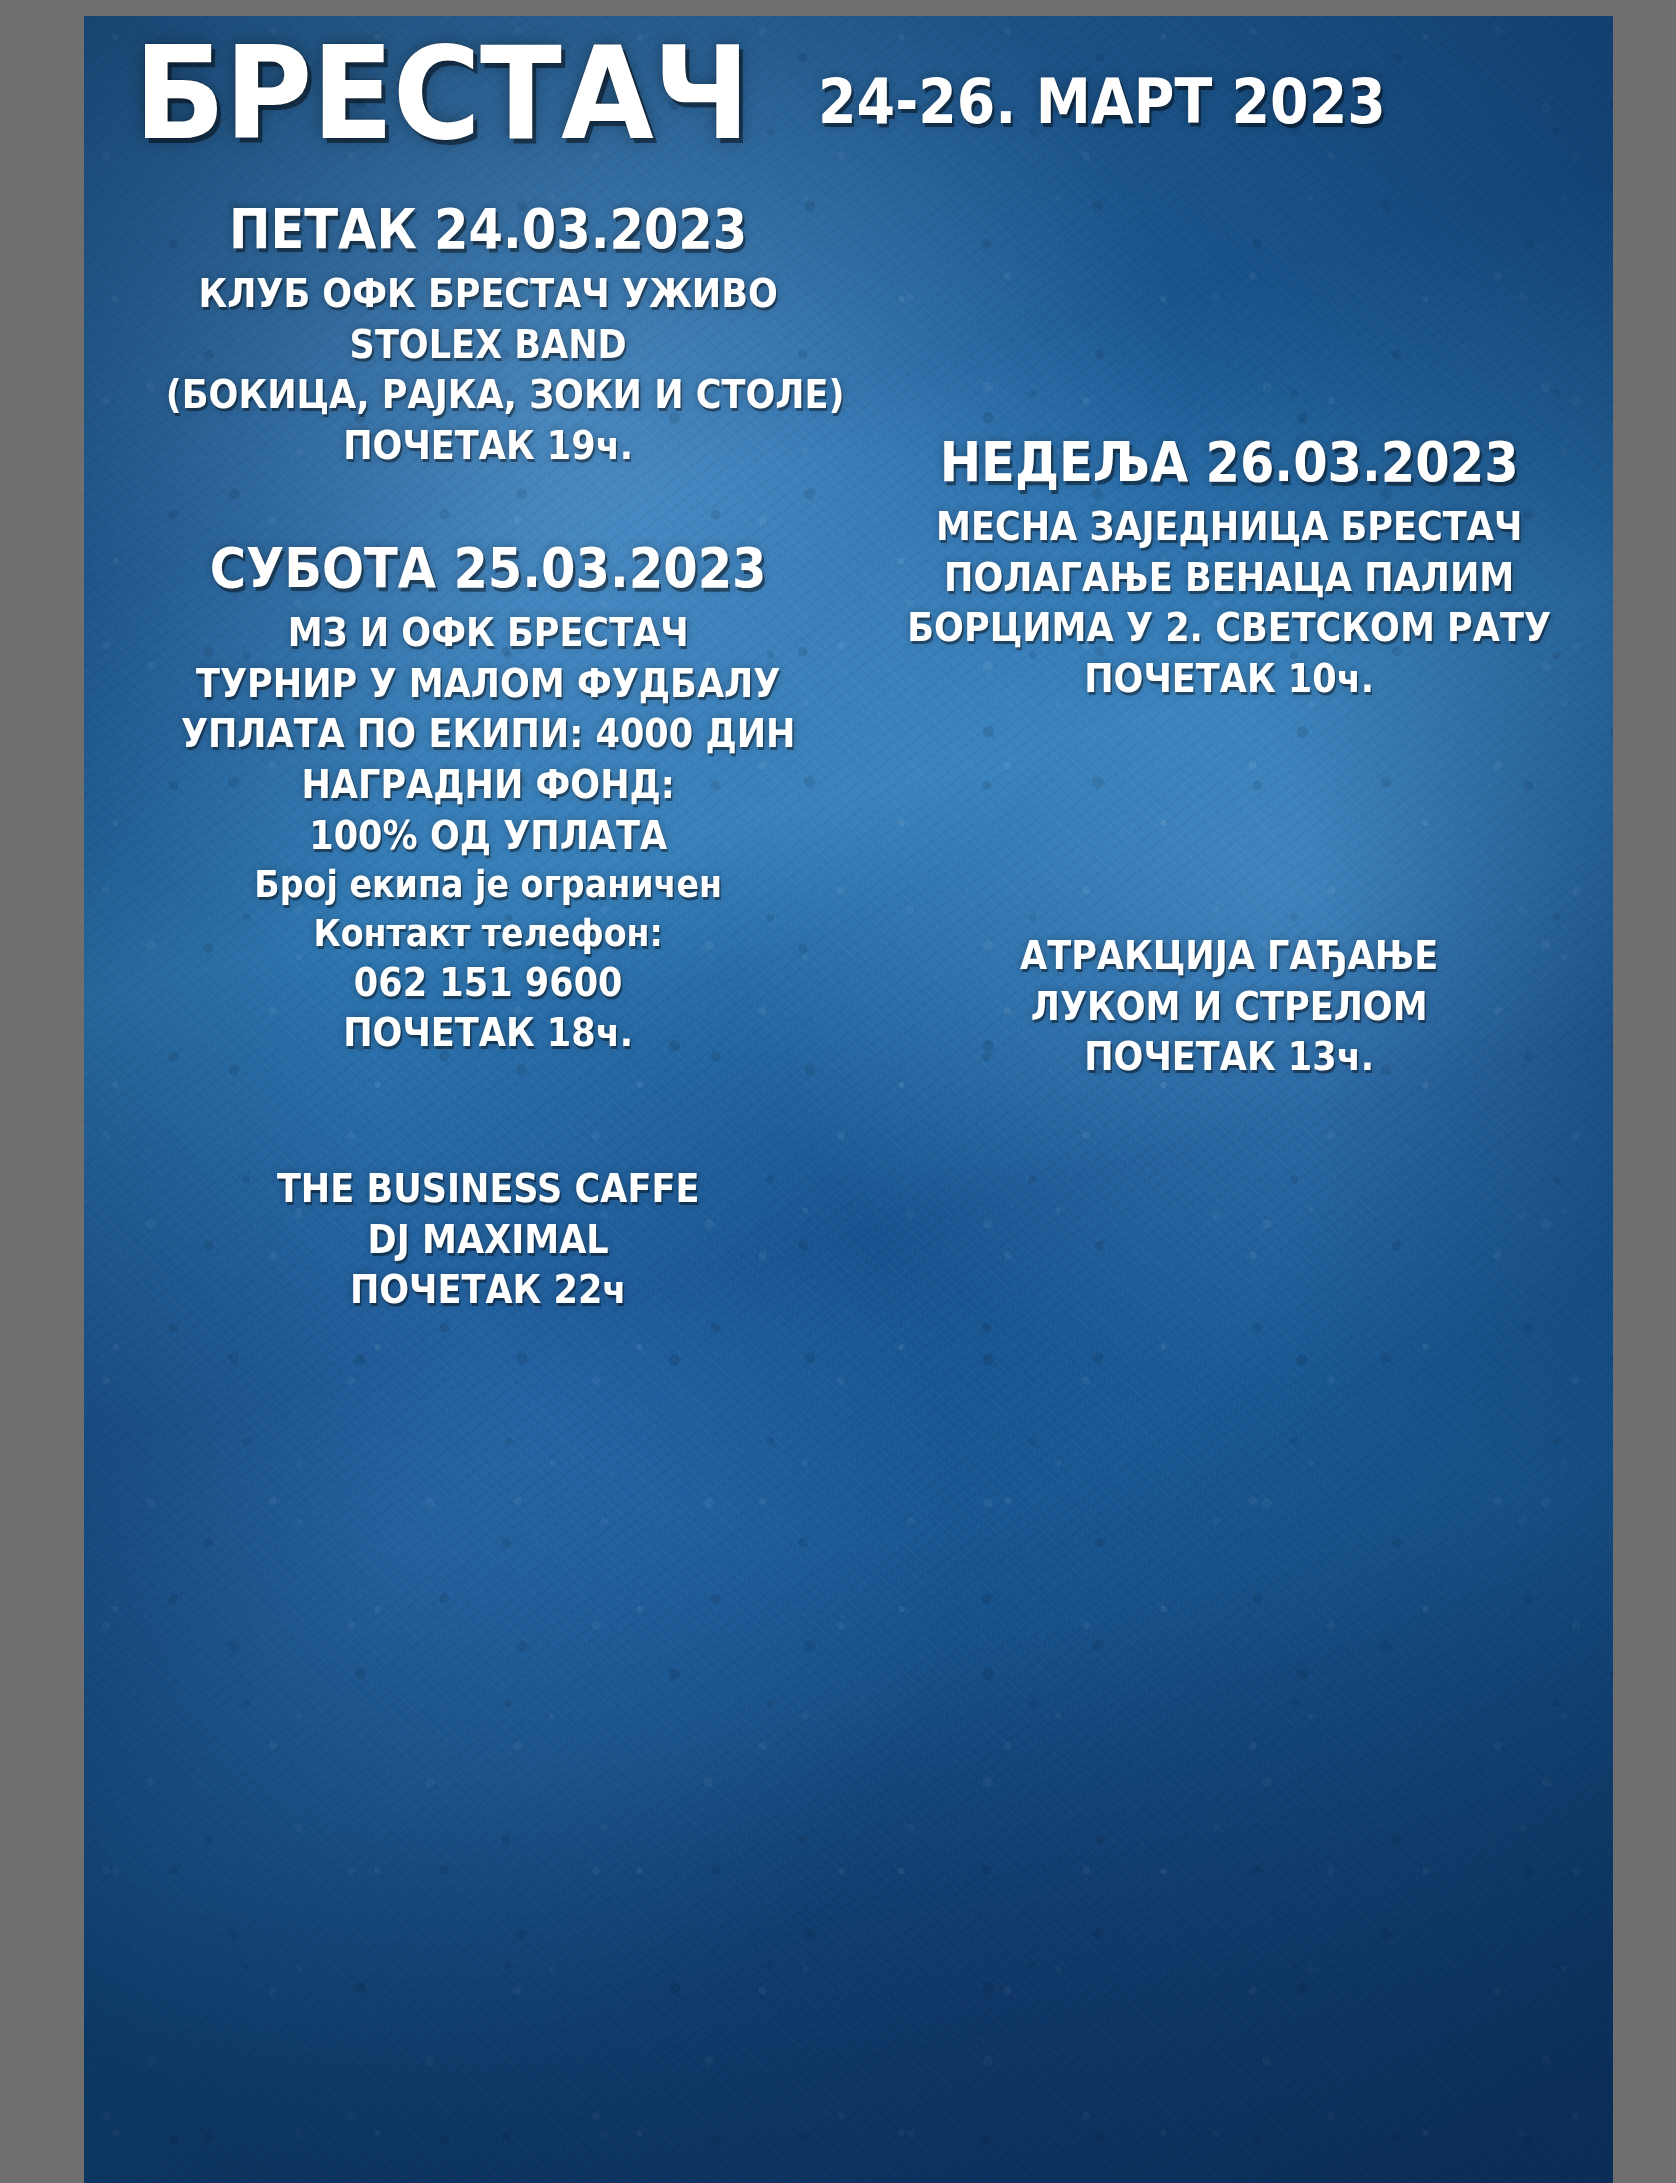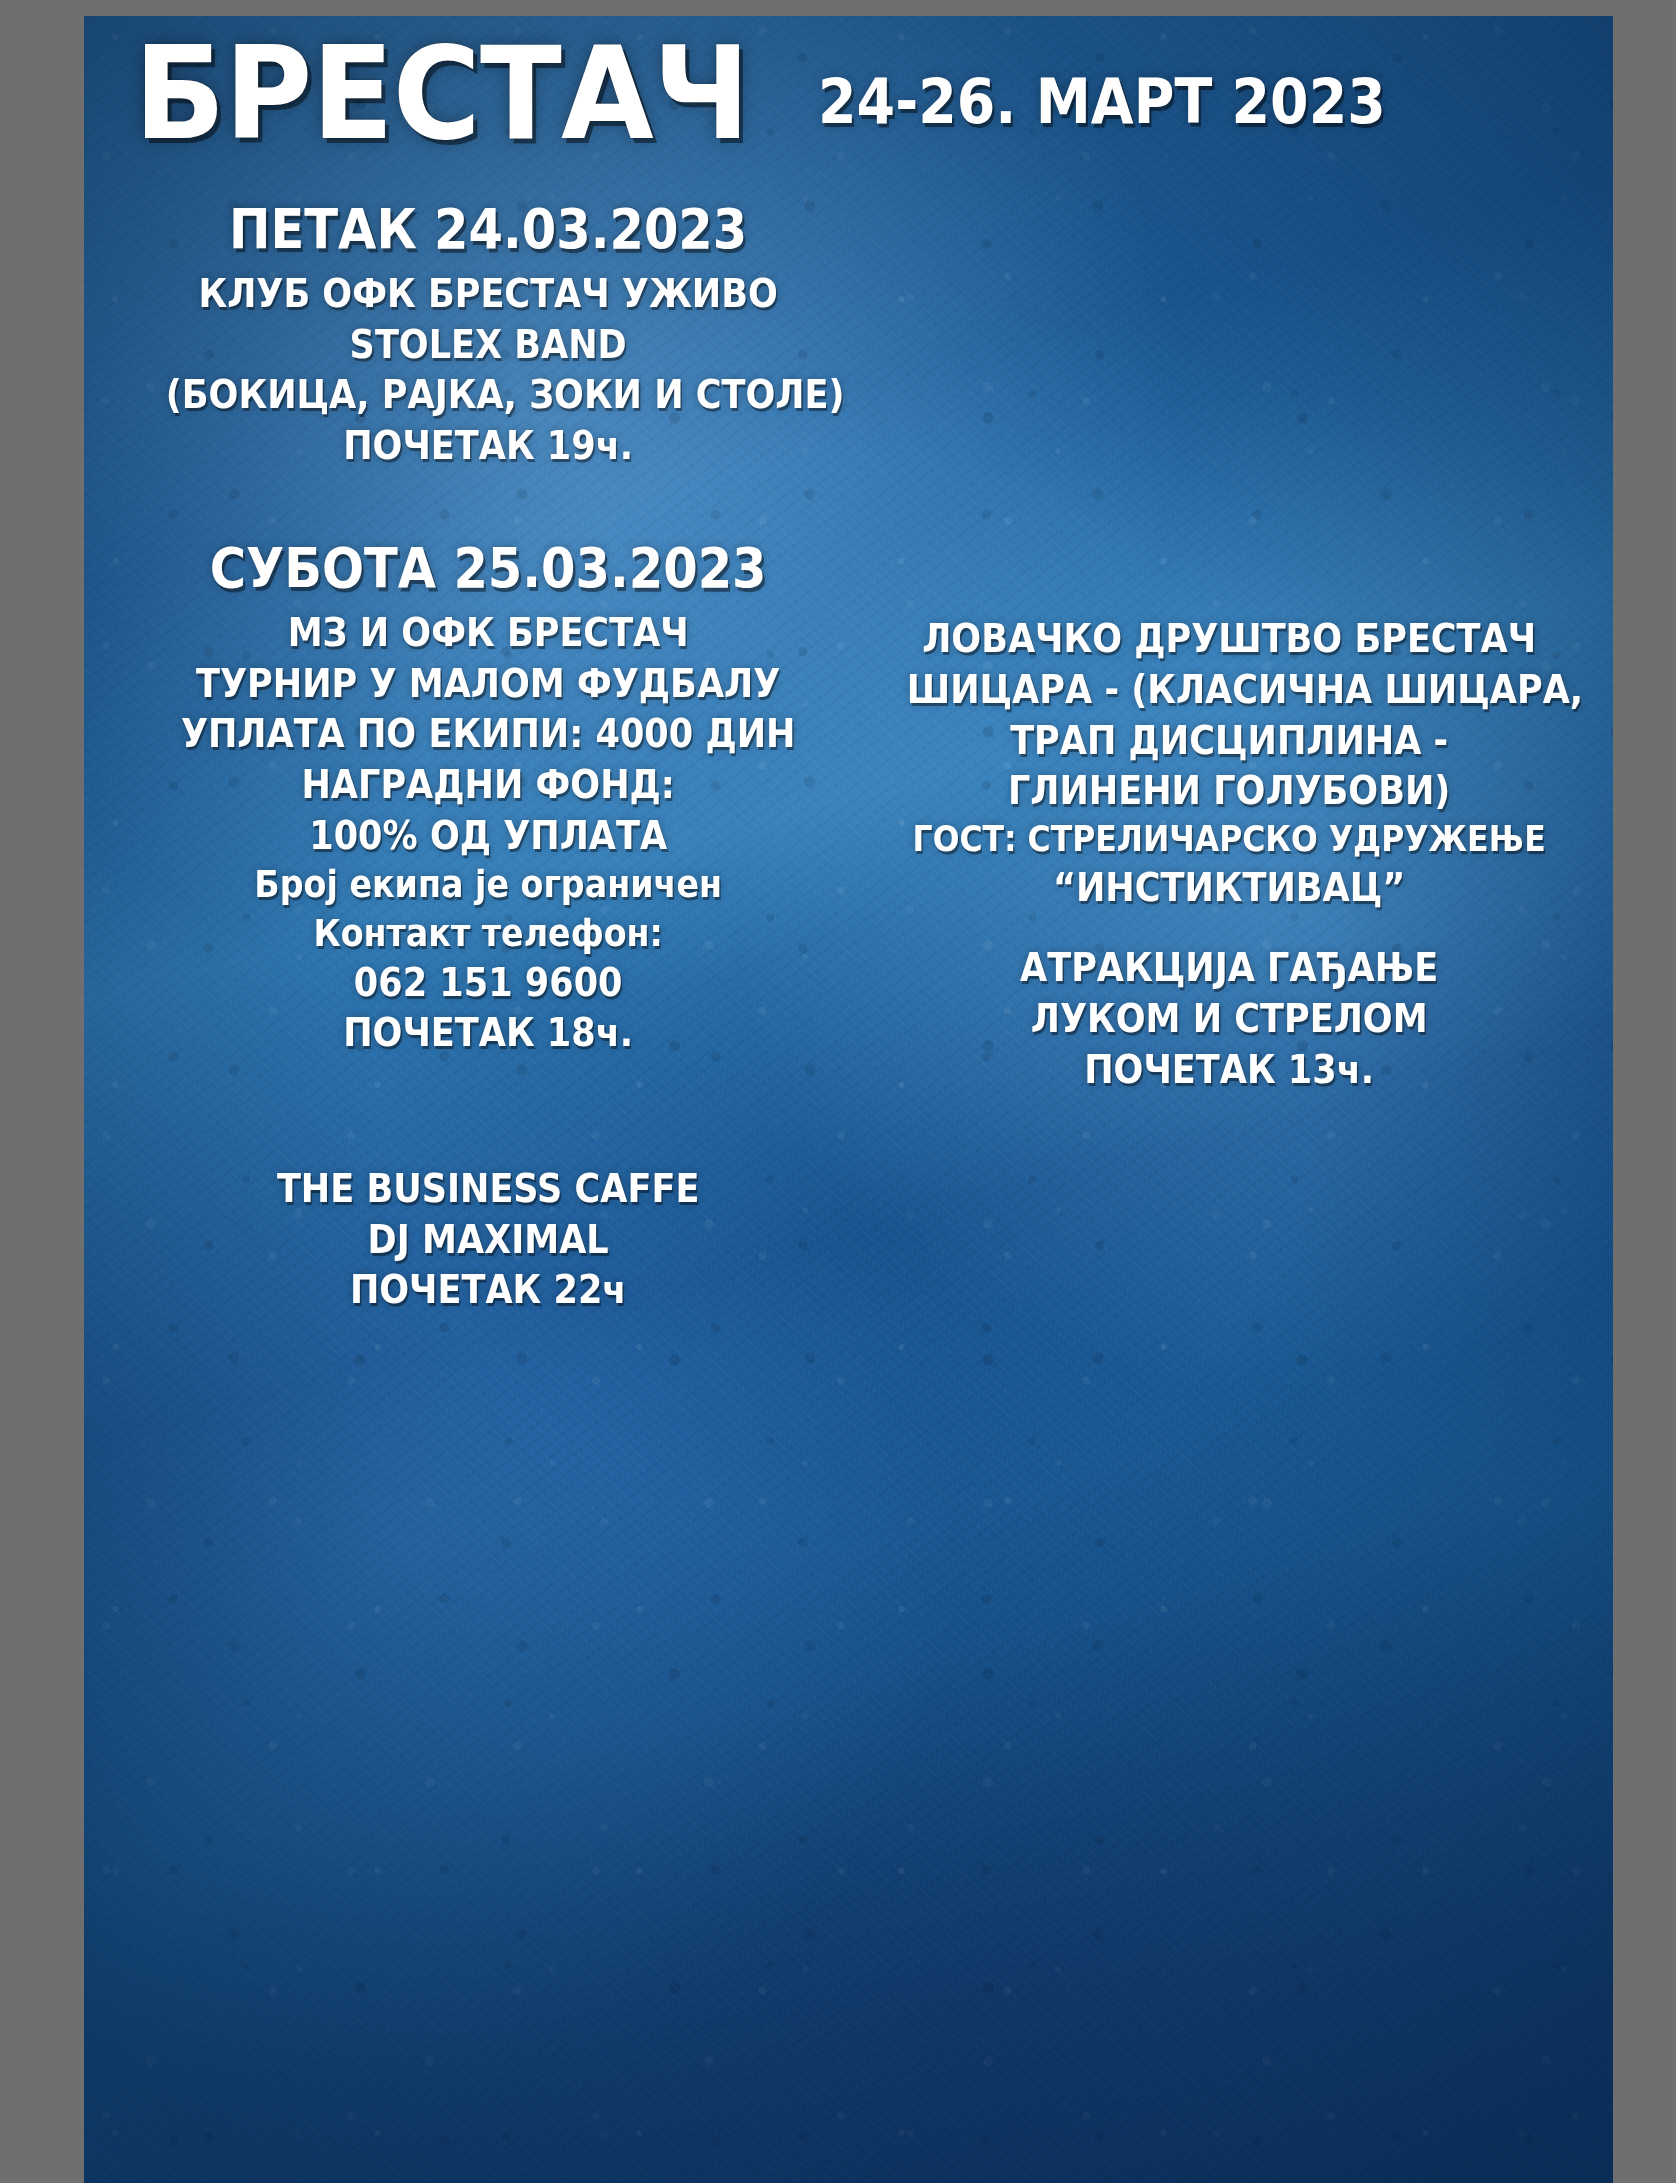--- a/index.html
+++ b/index.html
@@ -210,34 +210,33 @@
           <div class="block">
             <div class="line">THE BUSINESS CAFFE</div>
             <div class="line">DJ MAXIMAL</div>
             <div class="line">ПОЧЕТАК 22ч</div>
           </div>
 
         </div>
 
         <div class="col col-right">
 
+          <div class="block">
+            <div class="day-heading">НЕДЕЉА 26.03.2023</div>
+            <div class="line">МЕСНА ЗАЈЕДНИЦА БРЕСТАЧ</div>
+            <div class="line">ПОЛАГАЊЕ ВЕНАЦА ПАЛИМ</div>
+            <div class="line">БОРЦИМА У 2. СВЕТСКОМ РАТУ</div>
+            <div class="line">ПОЧЕТАК 10ч.</div>
+          </div>
 
           <div class="gap-xl"></div>
 
 
           <div class="gap-md"></div>
 
-          <div class="block">
-            <div class="line">ЛОВАЧКО ДРУШТВО БРЕСТАЧ</div>
-            <div class="line">ШИЦАРА - (КЛАСИЧНА ШИЦАРА,</div>
-            <div class="line">ТРАП ДИСЦИПЛИНА -</div>
-            <div class="line">ГЛИНЕНИ ГОЛУБОВИ)</div>
-            <div class="line tiny">ГОСТ:  СТРЕЛИЧАРСКО УДРУЖЕЊЕ</div>
-            <div class="line">“ИНСТИКТИВАЦ”</div>
-          </div>
 
           <div class="gap-sm"></div>
 
           <div class="block">
             <div class="line">АТРАКЦИЈА ГАЂАЊЕ</div>
             <div class="line">ЛУКОМ И СТРЕЛОМ</div>
             <div class="line">ПОЧЕТАК 13ч.</div>
           </div>
 
         </div>

